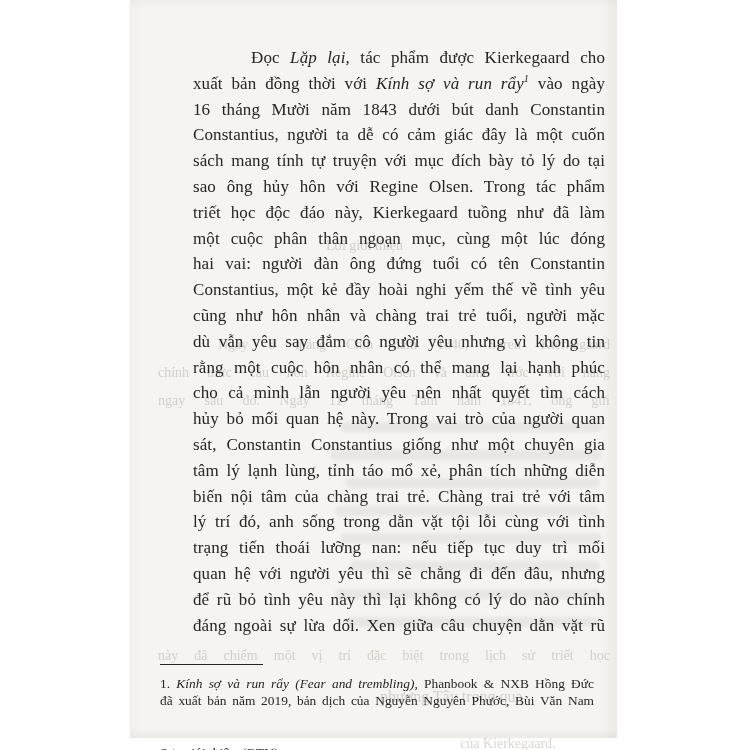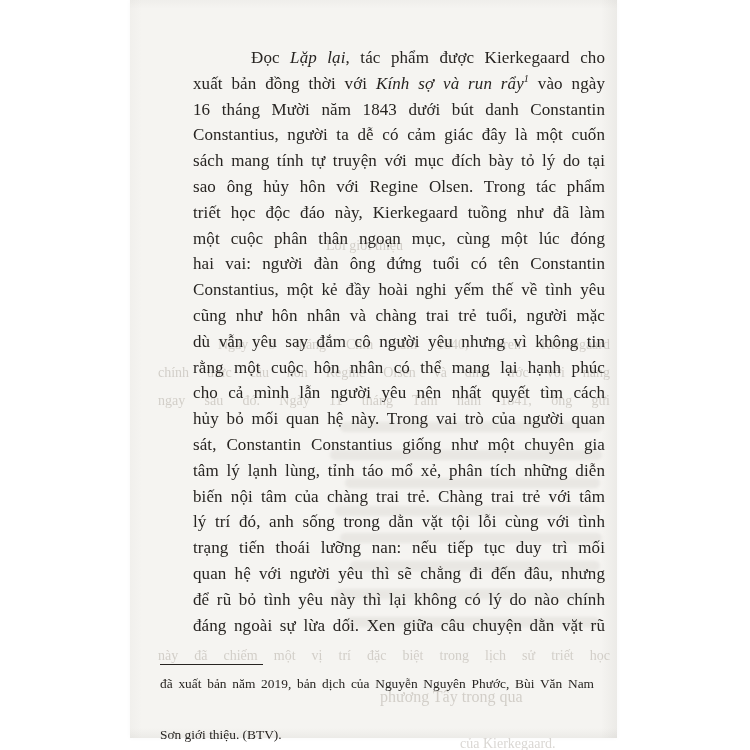--- a/index.html
+++ b/index.html
@@ -93,16 +93,17 @@
       <div class="tline"><span>tâm lý lạnh lùng, tỉnh táo mổ xẻ, phân tích những diễn</span></div>
       <div class="tline"><span>biến nội tâm của chàng trai trẻ. Chàng trai trẻ với tâm</span></div>
       <div class="tline"><span>lý trí đó, anh sống trong dằn vặt tội lỗi cùng với tình</span></div>
       <div class="tline"><span>trạng tiến thoái lưỡng nan: nếu tiếp tục duy trì mối</span></div>
       <div class="tline"><span>quan hệ với người yêu thì sẽ chẳng đi đến đâu, nhưng</span></div>
       <div class="tline"><span>để rũ bỏ tình yêu này thì lại không có lý do nào chính</span></div>
       <div class="tline"><span>đáng ngoài sự lừa dối. Xen giữa câu chuyện dằn vặt rũ</span></div>
     </div>
   <div class="fn-rule"></div>
   <div class="footnote" id="footnote">
+      <div class="fline"><span>1. </span><span class="it">Kính sợ và run rẩy (Fear and trembling)</span><span>, Phanbook &amp; NXB Hồng Đức</span></div>
       <div class="fline"><span>đã xuất bản năm 2019, bản dịch của Nguyễn Nguyên Phước, Bùi Văn Nam</span></div>
       <div class="fline last"><span>Sơn giới thiệu. (BTV).</span></div>
     </div>
 </div>
 
 </body></html>

